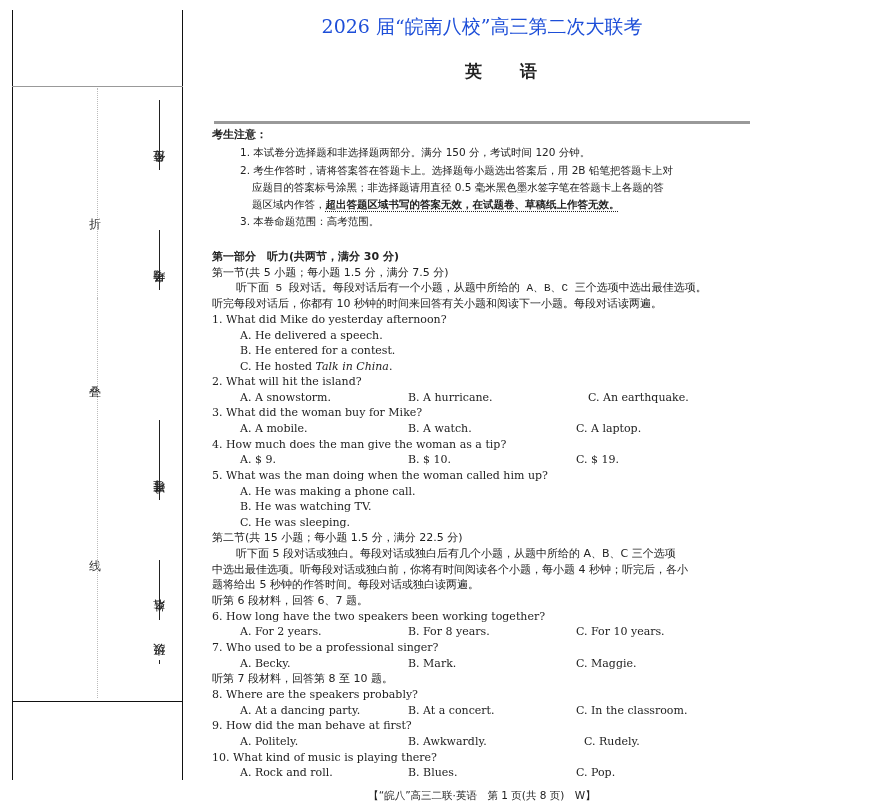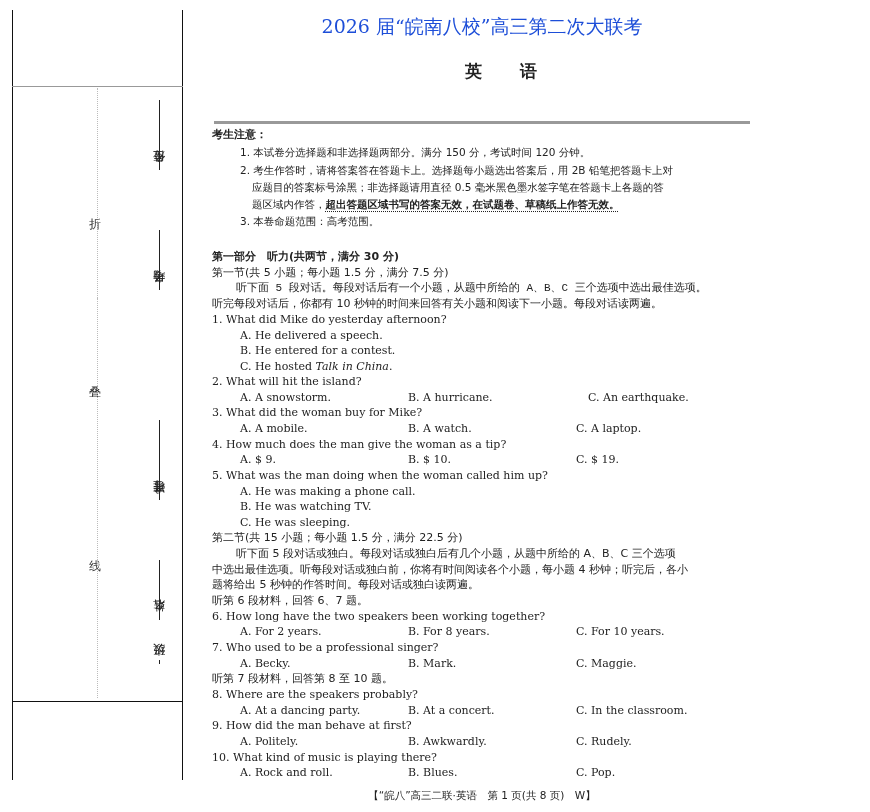--- a/index.html
+++ b/index.html
@@ -142,21 +142,21 @@
   <div class="line sans" style="top:671px;">听第 7 段材料，回答第 8 至 10 题。</div>
 
   <div class="line" style="top:687px;">8. Where are the speakers probably?</div>
   <div class="opt" style="top:703px;left:28px;">A. At a dancing party.</div>
   <div class="opt" style="top:703px;left:196px;">B. At a concert.</div>
   <div class="opt" style="top:703px;left:364px;">C. In the classroom.</div>
 
   <div class="line" style="top:718px;">9. How did the man behave at first?</div>
   <div class="opt" style="top:734px;left:28px;">A. Politely.</div>
   <div class="opt" style="top:734px;left:196px;">B. Awkwardly.</div>
-  <div class="opt" style="top:734px;left:364px;">C. Rudely.</div>
+  <div class="opt" style="top:734px;left:372px;">C. Rudely.</div>
 
   <div class="line" style="top:750px;">10. What kind of music is playing there?</div>
   <div class="opt" style="top:765px;left:28px;">A. Rock and roll.</div>
   <div class="opt" style="top:765px;left:196px;">B. Blues.</div>
   <div class="opt" style="top:765px;left:364px;">C. Pop.</div>
 
   <div class="footer sans">【“皖八”高三二联·英语　第 1 页(共 8 页)　W】</div>
 </div>
 
 </body></html>

